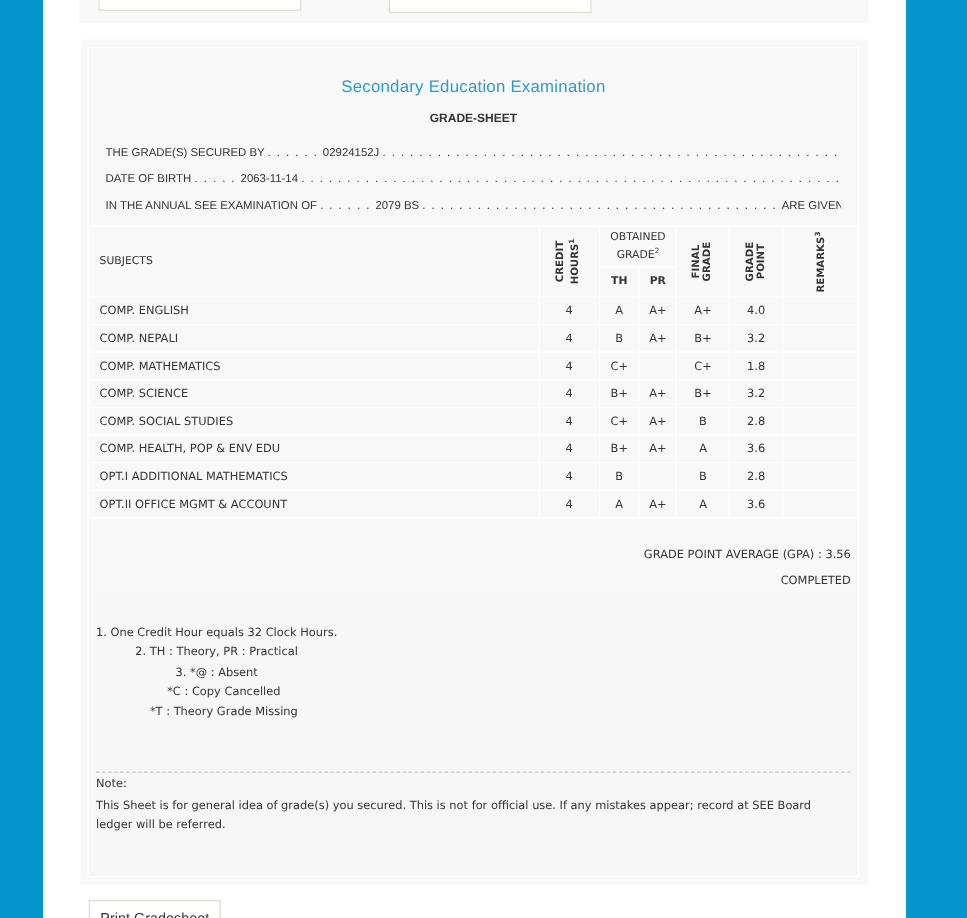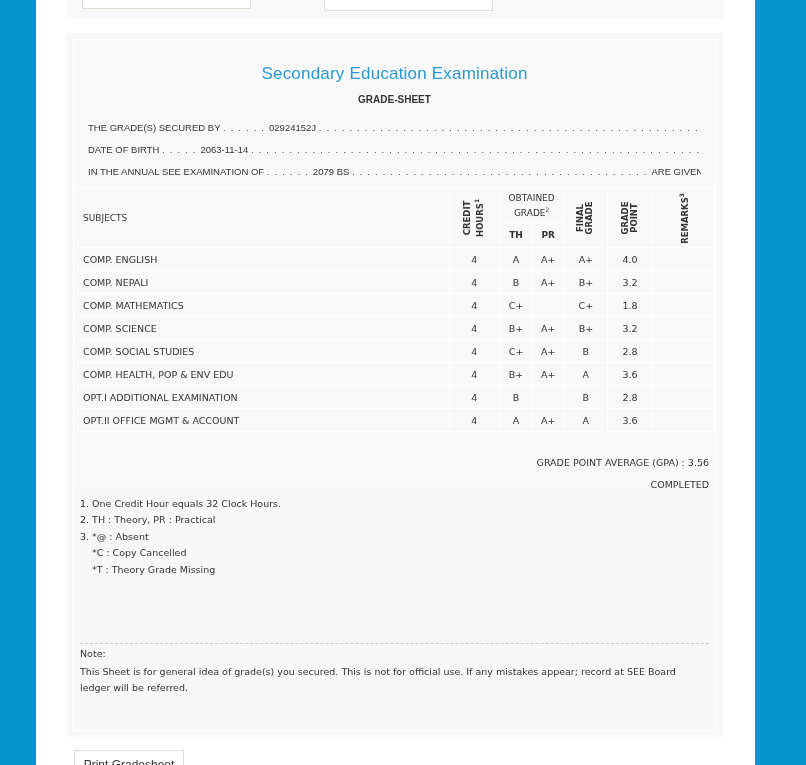--- a/index.html
+++ b/index.html
@@ -29,21 +29,21 @@
     position: absolute; left: 31px; top: 33px; width: 656px; height: 704px;
     background: #f8f8f8;
   }
   .inner {
     position: absolute; left: 6px; top: 6px; width: 641px; height: 690px;
     border: 1px solid #ffffff;
   }
   .title {
     position: absolute; left: 0; right: 0; top: 24px; text-align: center;
     font-family: "Liberation Sans", sans-serif;
-    font-size: 17px; color: #2a9ad6; letter-spacing: 0.2px;
+    font-size: 14px; color: #2a9ad6; letter-spacing: 0.2px;
   }
   .subtitle {
     position: absolute; left: 0; right: 0; top: 54px; text-align: center;
     font-size: 10px; font-weight: bold; color: #333;
     font-family: "Liberation Sans", sans-serif;
   }
   .info-line {
     position: absolute; left: 14px; right: 14px; height: 14px;
     font-family: "Liberation Sans", sans-serif;
     font-size: 9.5px; color: #333; white-space: nowrap; overflow: hidden;
@@ -77,22 +77,22 @@
   }
   .status {
     position: absolute; right: 6px; top: 439px;
     font-size: 9.5px; color: #333;
   }
   .foot-area {
     position: absolute; left: 0; top: 453px; width: 641px; height: 237px;
     background: #f7f7f7;
   }
   .footnotes {
-    position: absolute; left: 6px; top: 3px;
-    font-size: 9.5px; line-height: 16.4px; color: #333;
+    position: absolute; left: 6px; top: 27px;
+    font-size: 9.5px; line-height: 16.4px; color: #333; text-align: center;
   }
   .footnotes .indent { padding-left: 12px; }
   .dash {
     position: absolute; left: 6px; right: 6px; top: 150px;
     border-top: 1px dashed #c8c8c8;
   }
   .note-label { position: absolute; left: 6px; top: 155px; font-size: 9.5px; }
   .note-text {
     position: absolute; left: 6px; top: 171px; width: 620px;
     font-size: 9.5px; line-height: 16.4px;
@@ -213,21 +213,21 @@
             <tr>
               <td class="subj">COMP. HEALTH, POP &amp; ENV EDU</td>
               <td>4</td>
               <td>B+</td>
               <td>A+</td>
               <td>A</td>
               <td>3.6</td>
               <td></td>
             </tr>
             <tr>
-              <td class="subj">OPT.I ADDITIONAL EXAMINATION</td>
+              <td class="subj">OPT.I ADDITIONAL MATHEMATICS</td>
               <td>4</td>
               <td>B</td>
               <td></td>
               <td>B</td>
               <td>2.8</td>
               <td></td>
             </tr>
             <tr>
               <td class="subj">OPT.II OFFICE MGMT &amp; ACCOUNT</td>
               <td>4</td>

